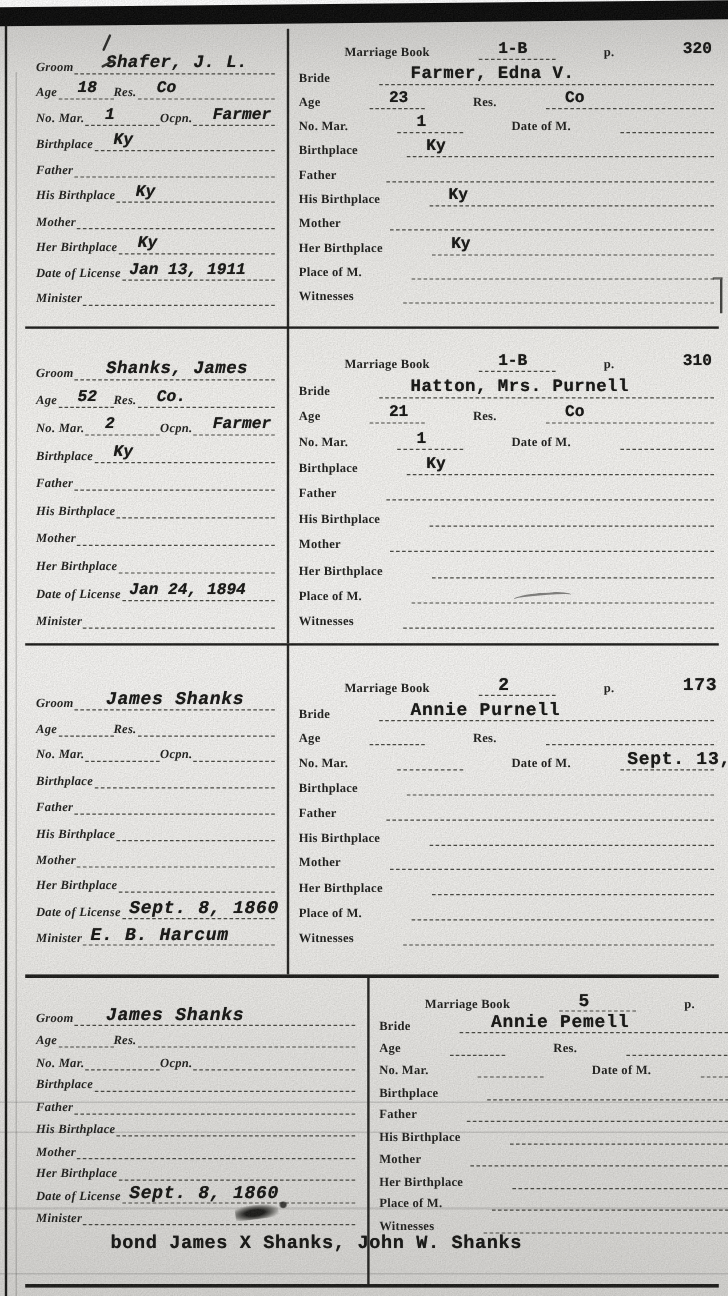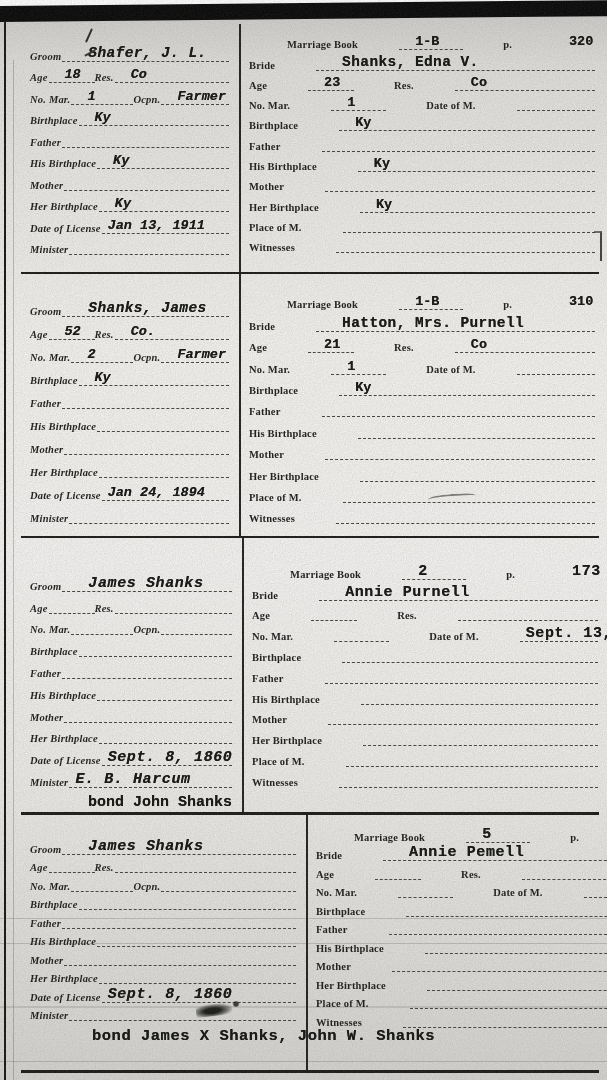--- a/index.html
+++ b/index.html
@@ -154,21 +154,21 @@
               <span class="val">1-B</span>
             </span>
         <span class="lbl">p.</span>
         <span class="fill">
               <span class="val">320</span>
             </span>
       </div>
       <div class="row">
         <span class="lbl">Bride</span>
         <span class="fill">
-              <span class="val name">Shanks, Edna V.</span>
+              <span class="val name">Farmer, Edna V.</span>
             </span>
       </div>
       <div class="row">
         <span class="lbl">Age</span>
         <span class="fill fw46">
               <span class="val">23</span>
             </span>
         <span class="lbl">Res.</span>
         <span class="fill">
               <span class="val">Co</span>
@@ -446,21 +446,20 @@
         <span class="fill">
               <span class="val val-tight">Sept. 8, 1860</span>
             </span>
       </div>
       <div class="row row-minister">
         <span class="lbl">Minister</span>
         <span class="fill">
               <span class="val val-tight">E. B. Harcum</span>
             </span>
       </div>
-      <div class="bond">bond John Shanks</div>
     </div>
     <div class="col col-right">
       <div class="row mb-row">
         <span class="lbl">Marriage Book</span>
         <span class="fill fw64">
               <span class="val">2</span>
             </span>
         <span class="lbl">p.</span>
         <span class="fill">
               <span class="val">173</span>

